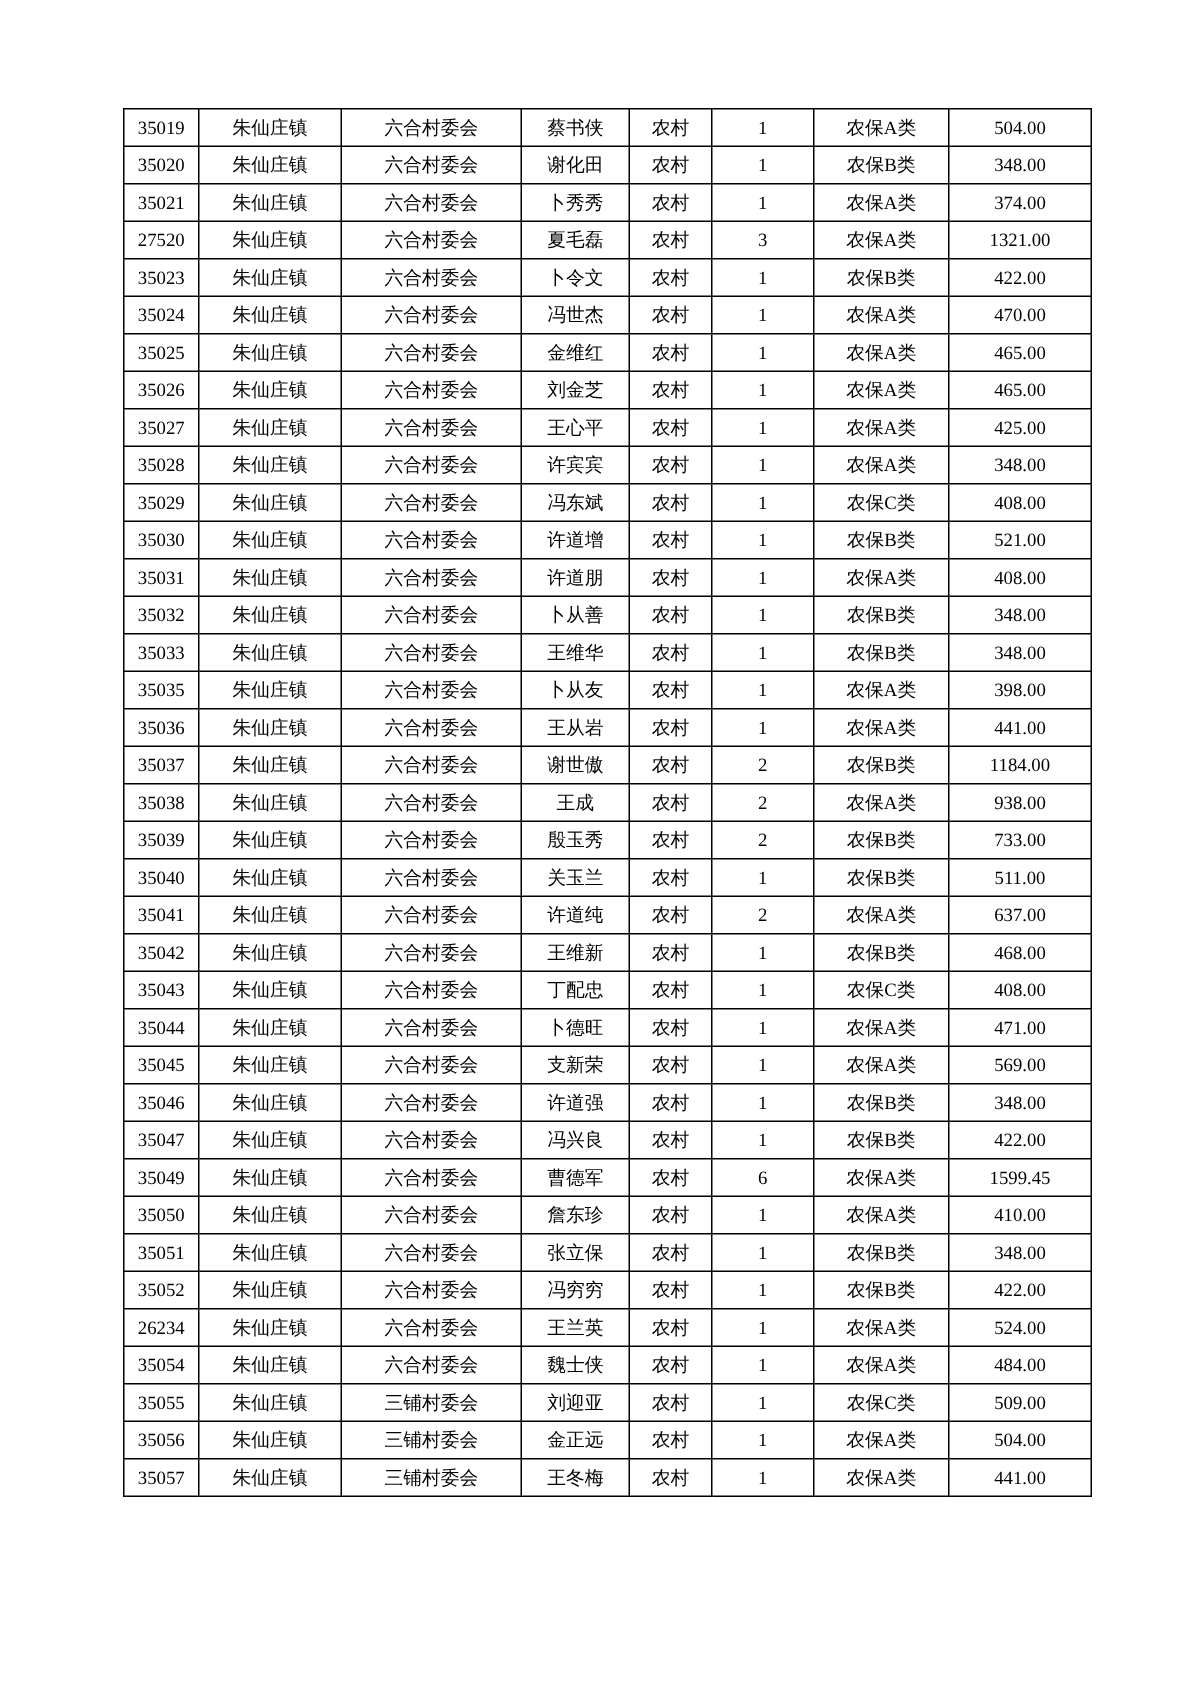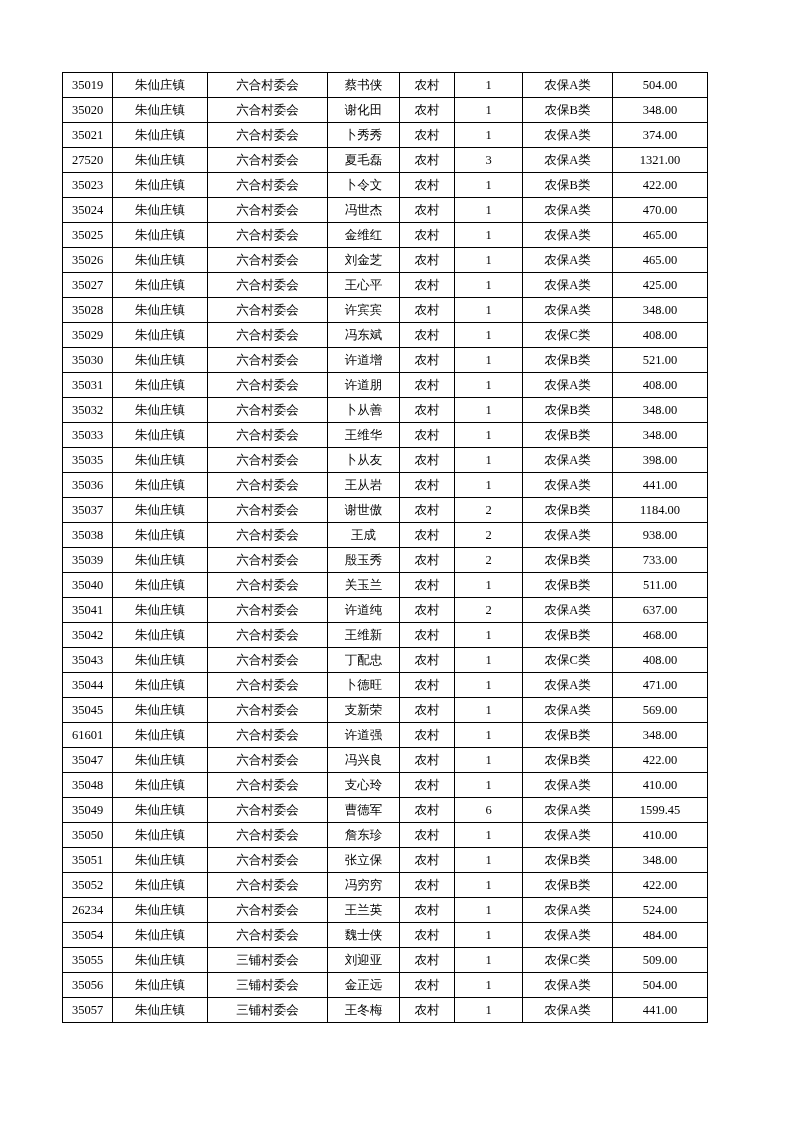--- a/index.html
+++ b/index.html
@@ -16,21 +16,21 @@
   }
   .page {
     position: absolute;
     inset: 0;
     background: #ffffff;
   }
   table.records {
     border-collapse: collapse;
     position: absolute;
     top: 72px;
-    left: 62px;
+    left: 82px;
     table-layout: fixed;
   }
   table.records td {
     border: 1px solid #000000;
     height: 24px;
     font-size: 12.5px;
     line-height: 24px;
     text-align: center;
     padding: 0;
     overflow: hidden;
@@ -314,48 +314,38 @@
           <td class="col-id">35045</td>
           <td class="col-town">朱仙庄镇</td>
           <td class="col-village-committee">六合村委会</td>
           <td class="col-name">支新荣</td>
           <td class="col-residence-type">农村</td>
           <td class="col-person-count">1</td>
           <td class="col-insurance-category">农保A类</td>
           <td class="col-amount">569.00</td>
         </tr>
         <tr>
-          <td class="col-id">61601</td>
+          <td class="col-id">35046</td>
           <td class="col-town">朱仙庄镇</td>
           <td class="col-village-committee">六合村委会</td>
           <td class="col-name">许道强</td>
           <td class="col-residence-type">农村</td>
           <td class="col-person-count">1</td>
           <td class="col-insurance-category">农保B类</td>
           <td class="col-amount">348.00</td>
         </tr>
         <tr>
           <td class="col-id">35047</td>
           <td class="col-town">朱仙庄镇</td>
           <td class="col-village-committee">六合村委会</td>
           <td class="col-name">冯兴良</td>
           <td class="col-residence-type">农村</td>
           <td class="col-person-count">1</td>
           <td class="col-insurance-category">农保B类</td>
           <td class="col-amount">422.00</td>
-        </tr>
-        <tr>
-          <td class="col-id">35048</td>
-          <td class="col-town">朱仙庄镇</td>
-          <td class="col-village-committee">六合村委会</td>
-          <td class="col-name">支心玲</td>
-          <td class="col-residence-type">农村</td>
-          <td class="col-person-count">1</td>
-          <td class="col-insurance-category">农保A类</td>
-          <td class="col-amount">410.00</td>
         </tr>
         <tr>
           <td class="col-id">35049</td>
           <td class="col-town">朱仙庄镇</td>
           <td class="col-village-committee">六合村委会</td>
           <td class="col-name">曹德军</td>
           <td class="col-residence-type">农村</td>
           <td class="col-person-count">6</td>
           <td class="col-insurance-category">农保A类</td>
           <td class="col-amount">1599.45</td>

